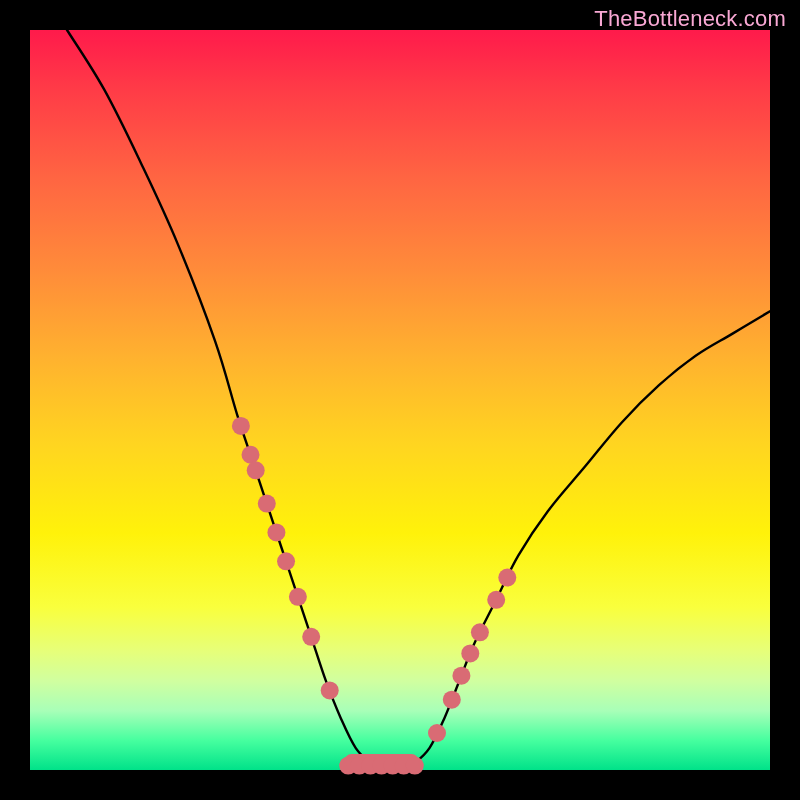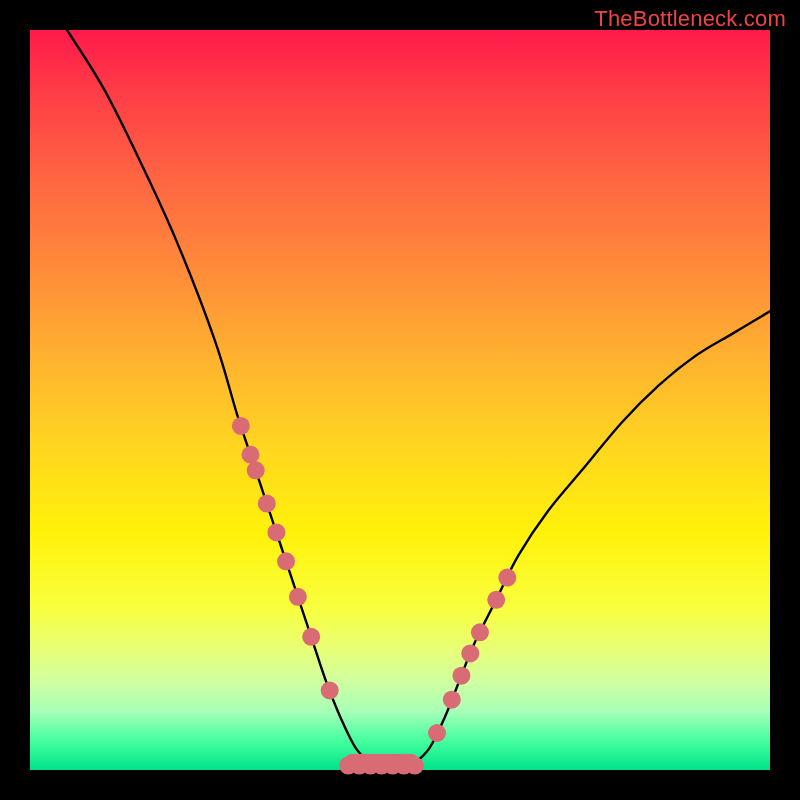--- a/index.html
+++ b/index.html
@@ -40,21 +40,21 @@
       #d0ffa0 88%,
       #a8ffb8 92%,
       #46ff9f 96%,
       #00e289 100%
     );
   }
   .watermark {
     position: absolute;
     top: 6px;
     right: 14px;
-    color: #ef4444;
+    color: #f9a8d4;
     font-size: 22px;
     letter-spacing: 0.2px;
     user-select: none;
   }
   svg.curve {
     position: absolute;
     left: 0;
     top: 0;
     width: 740px;
     height: 740px;

